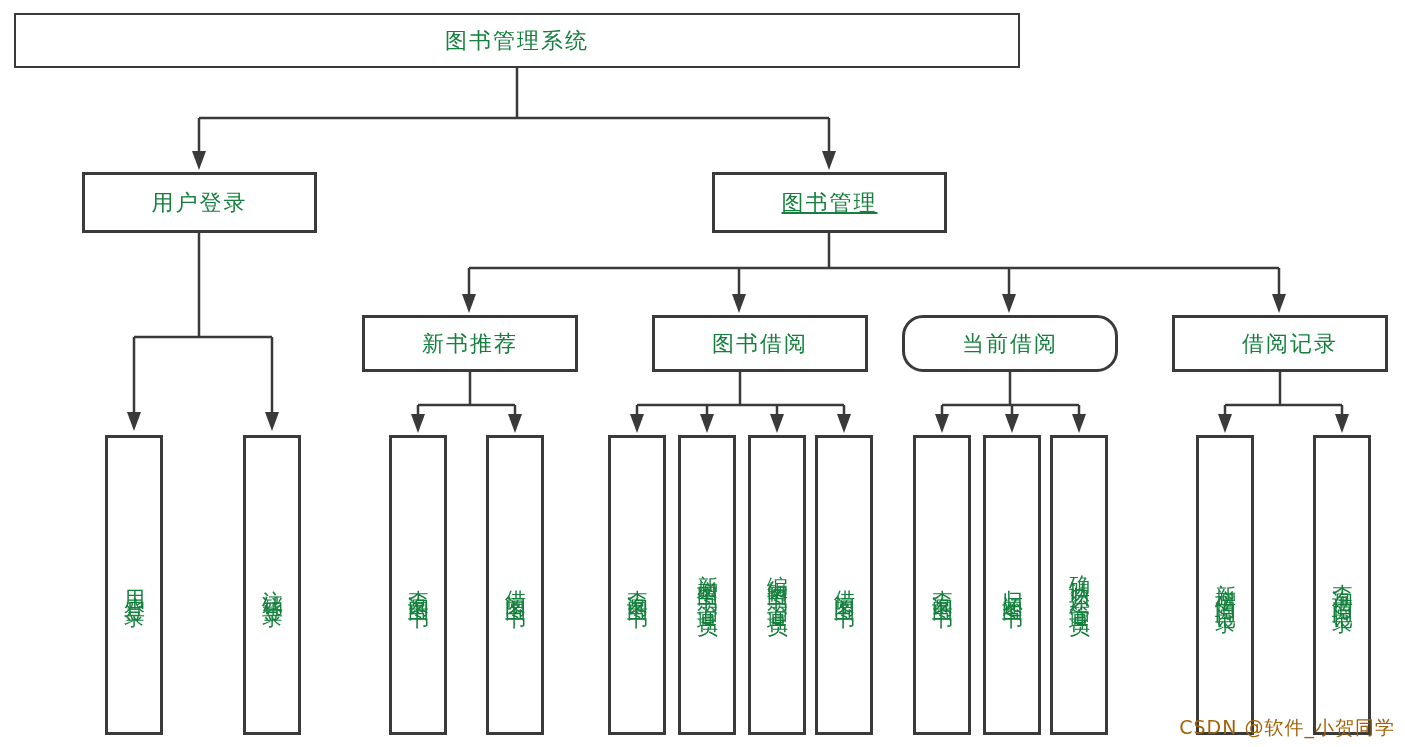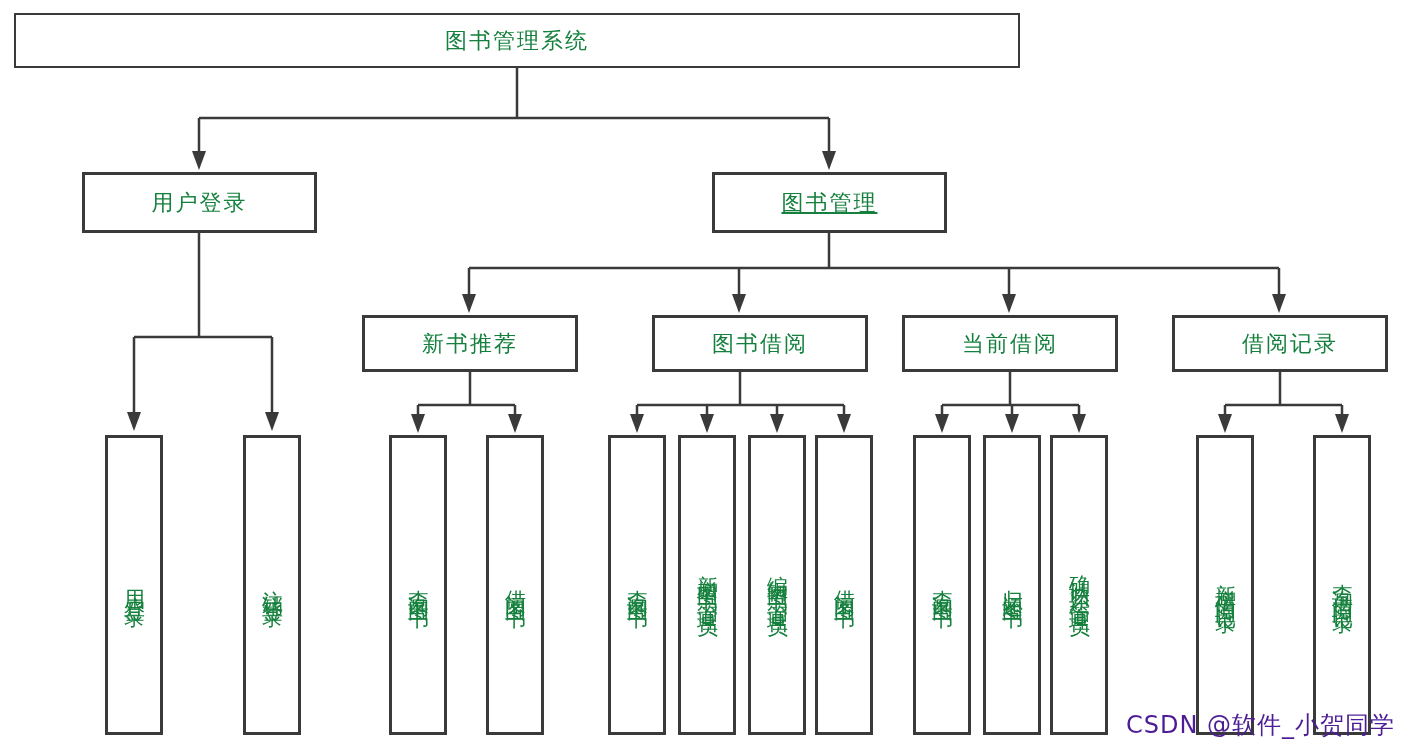--- a/index.html
+++ b/index.html
@@ -38,21 +38,21 @@
   .node.root {
     left: 14px; top: 13px; width: 1006px; height: 55px;
     border-width: 2px;
   }
   .node.branch { top: 172px; width: 235px; height: 61px; }
   .node.branch.b-user { left: 82px; }
   .node.branch.b-book { left: 712px; text-decoration: underline; }
   .node.group { top: 315px; width: 216px; height: 57px; }
   .node.group.g0 { left: 362px; }
   .node.group.g1 { left: 632px; margin-left: 20px; }
-  .node.group.g2 { left: 902px; }
+  .node.group.g2 { left: 902px; border-radius: 21px; }
   .node.group.g3 { left: 1172px; padding-left: 20px; }
   .node.leaf {
     top: 435px; width: 58px; height: 300px;
     font-size: 21px;
   }
   .node.leaf span {
     writing-mode: vertical-rl;
     text-orientation: mixed;
     letter-spacing: 6px;
     line-height: 1;
@@ -67,22 +67,22 @@
   .leaf.l7  { left: 815px; }
   .leaf.l8  { left: 913px; }
   .leaf.l9  { left: 983px; }
   .leaf.l10 { left: 1050px; }
   .leaf.l11 { left: 1196px; }
   .leaf.l12 { left: 1313px; }
   .watermark {
     position: absolute;
     right: 10px;
     bottom: 6px;
-    font-size: 24px;
-    color: #4c1d95;
+    font-size: 19px;
+    color: #a16207;
     letter-spacing: 1px;
     z-index: 5;
   }
 </style>
 </head>
 <body>
 
 <div class="stage">
 
   <svg class="connectors" viewBox="0 0 1405 747" xmlns="http://www.w3.org/2000/svg">

